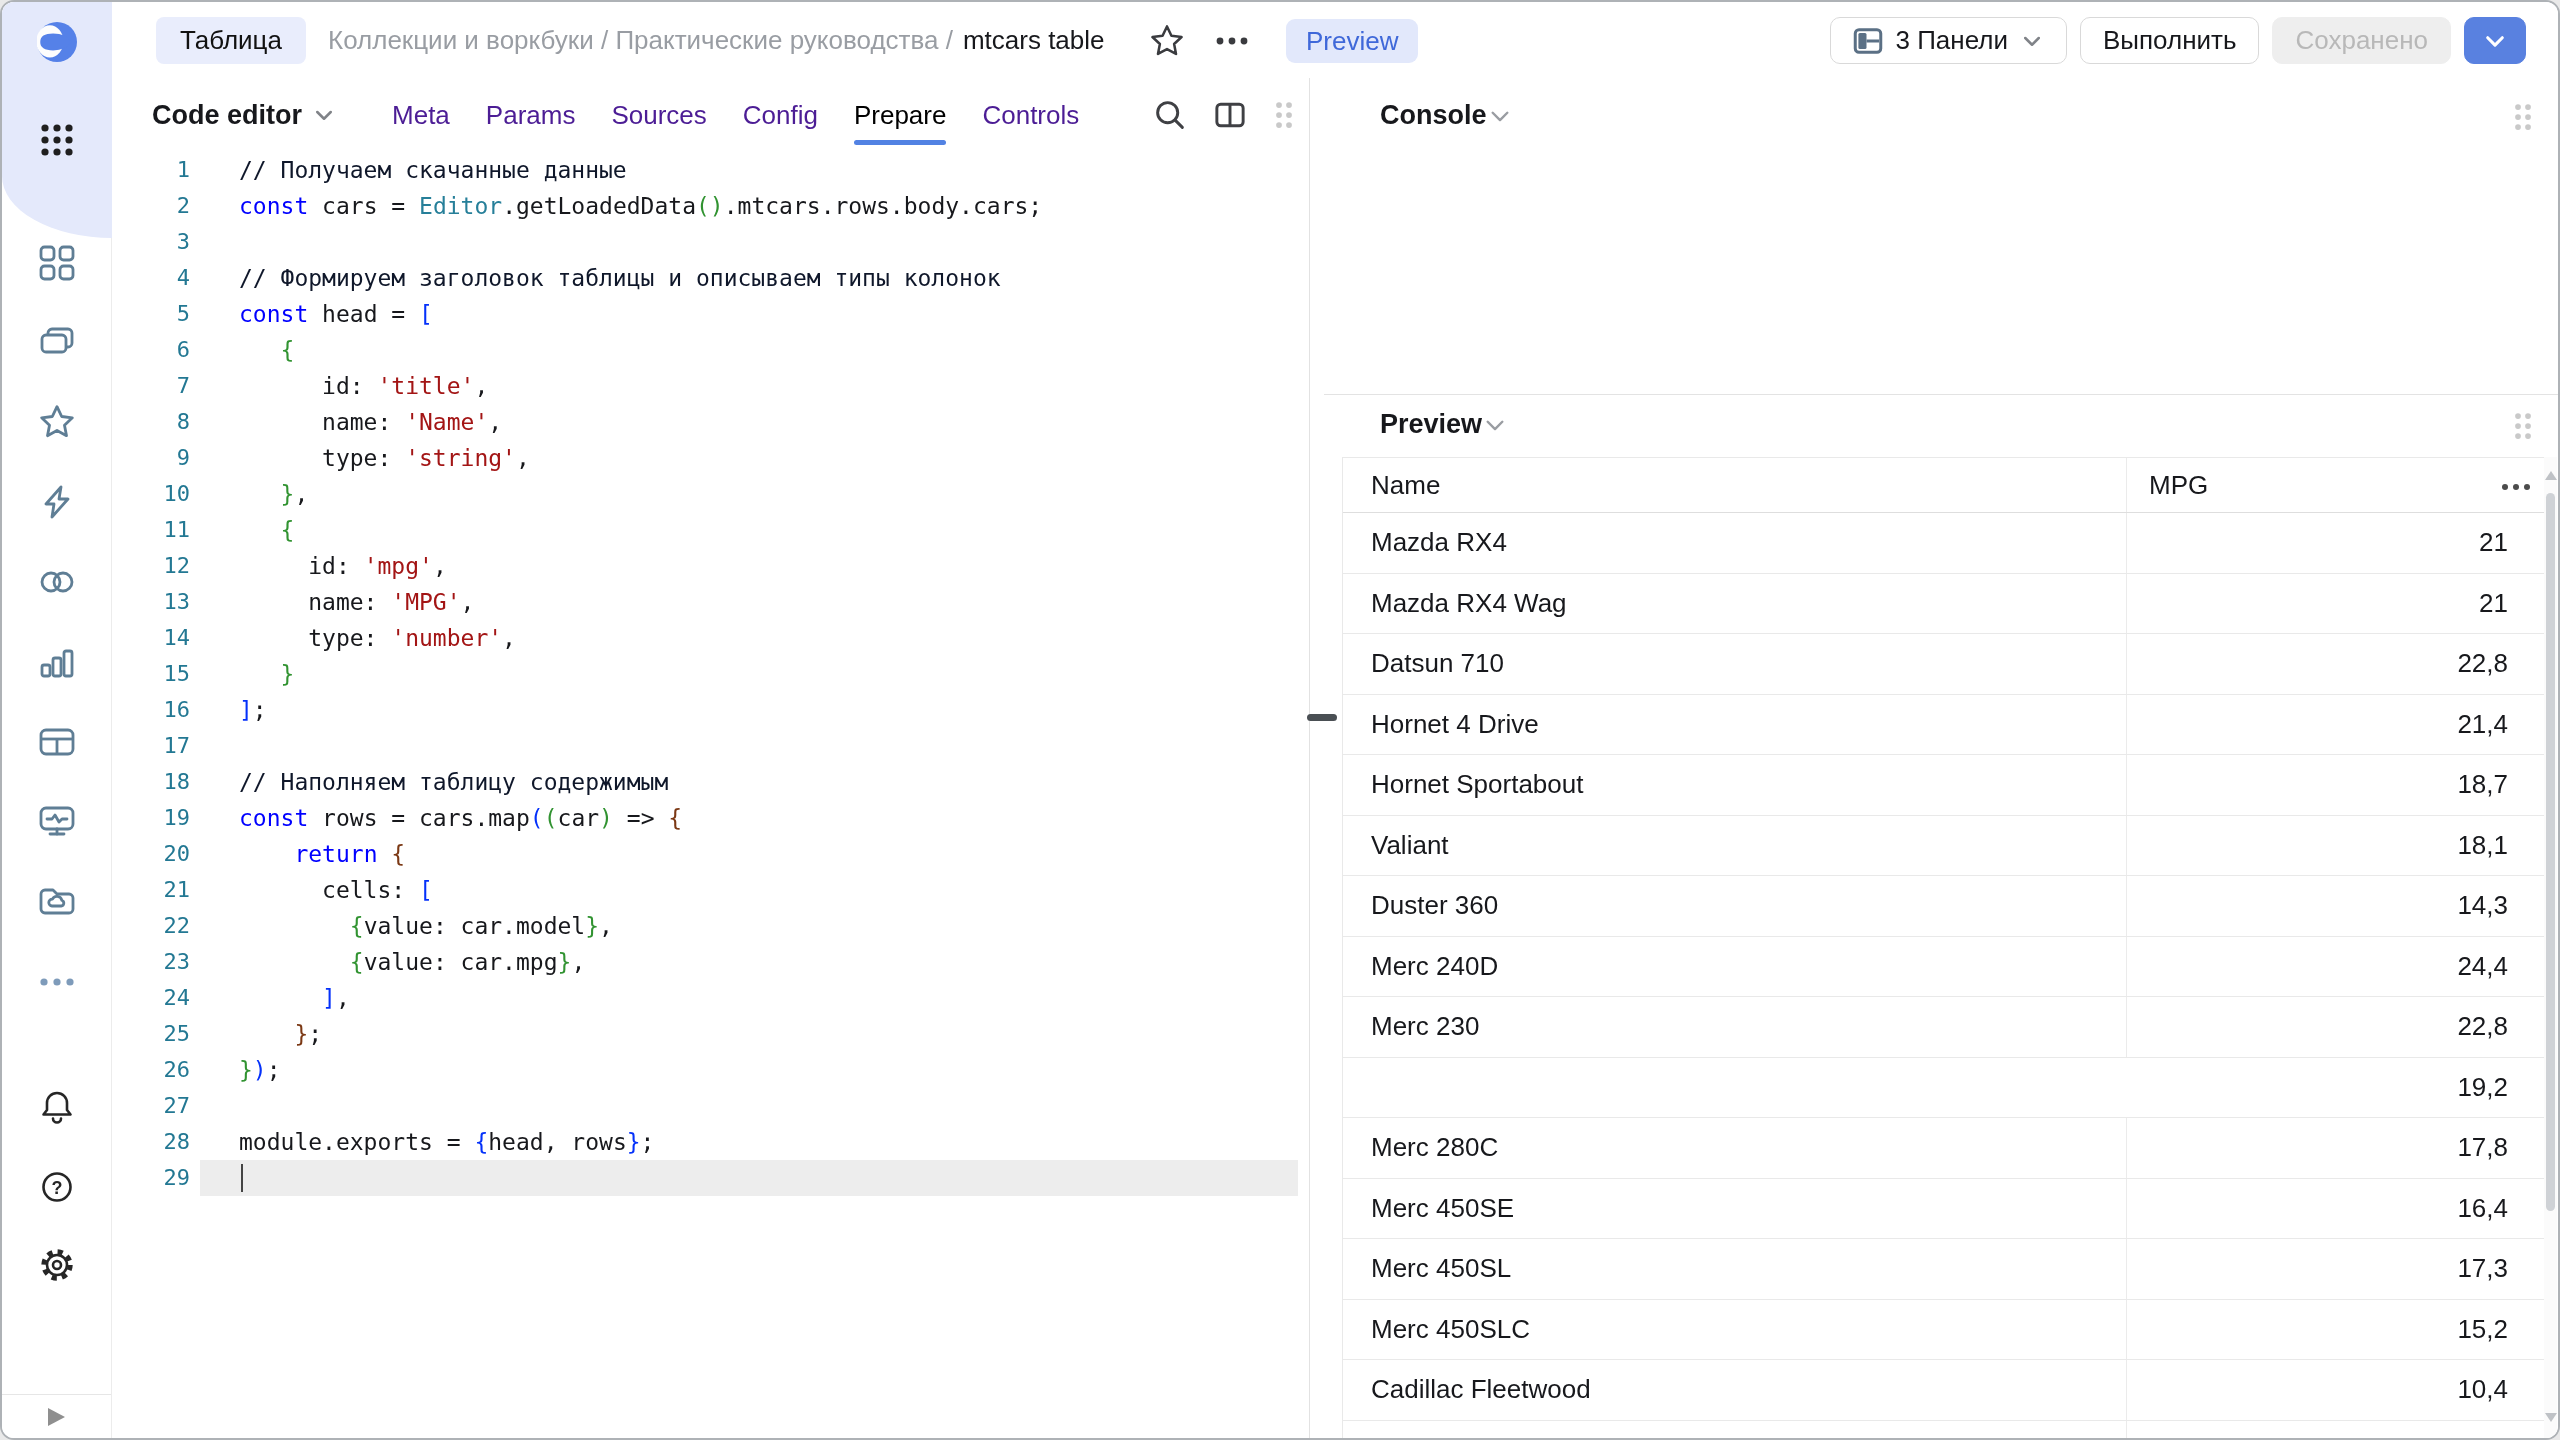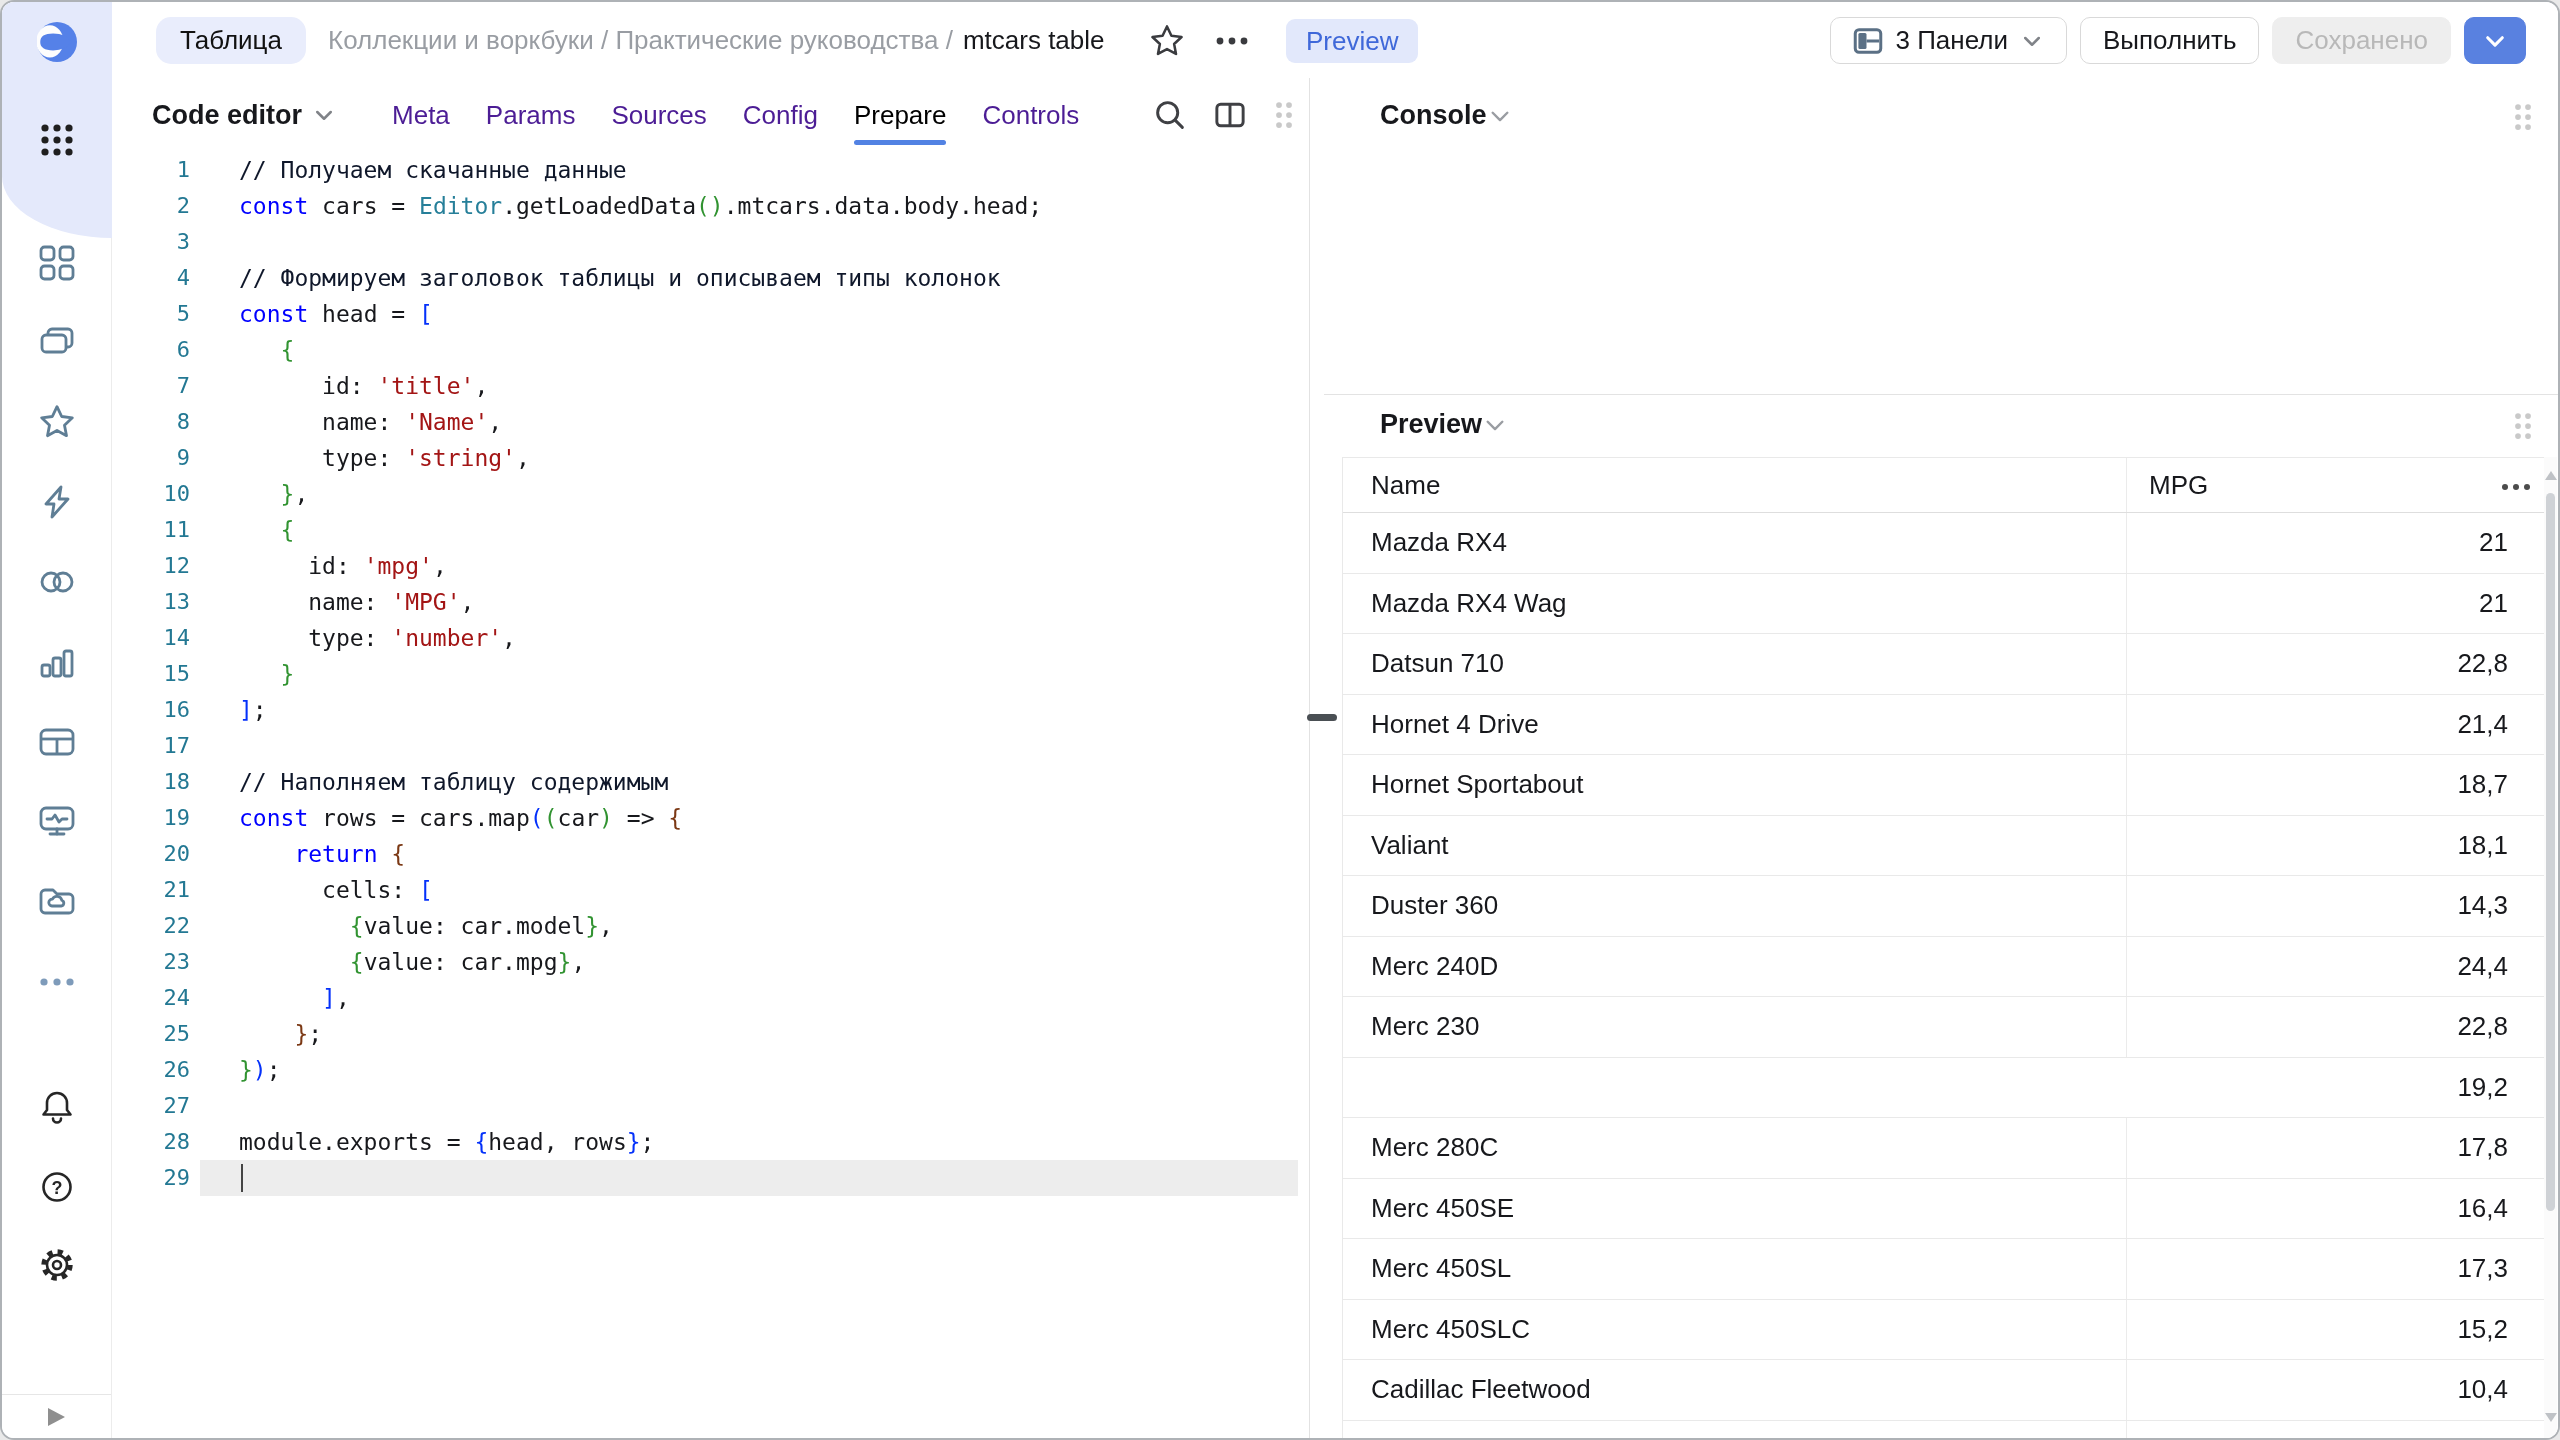--- a/index.html
+++ b/index.html
@@ -7,21 +7,21 @@
   .window { position:absolute; inset:0; background:#fff; border:2px solid #aeb2b6; border-radius:14px; overflow:hidden; }
 
   
   .sidebar { position:absolute; left:0; top:0; width:110px; height:100%; background:#fff; border-right:1px solid #ececec; z-index:5; }
   .sidebar-blob { position:absolute; left:0; top:0; width:110px; height:236px; background:#e4e9fb; border-bottom-left-radius:110px 62px; }
   .side-icon { position:absolute; left:50%; transform:translate(-50%,-50%); width:40px; height:40px; display:flex; align-items:center; justify-content:center; cursor:pointer; }
   .sidebar-footer { position:absolute; left:0; bottom:0; width:100%; height:44px; border-top:1px solid #e6e6e6; display:flex; align-items:center; padding-left:42px; }
 
   
   .topbar { position:absolute; left:110px; top:0; right:0; height:76px; background:#fff; }
-  .entity-badge { position:absolute; left:44px; top:15px; height:47px; padding:4px 24px; background:#e9edfc; border-radius:15px; display:flex; align-items:center; font-size:26px; color:#111; }
+  .entity-badge { position:absolute; left:44px; top:15px; height:47px; padding:4px 24px; background:#e9edfc; border-radius:8px; display:flex; align-items:center; font-size:26px; color:#111; }
   .breadcrumb { position:absolute; left:216px; top:0; height:76px; display:flex; align-items:center; font-size:26px; white-space:nowrap; }
   .crumb-dim { color:#999da3; }
   .crumb-cur { color:#17181c; margin-left:10px; }
   .topbar-iconbtn { position:absolute; top:19px; width:40px; height:40px; display:flex; align-items:center; justify-content:center; cursor:pointer; }
   .preview-pill { position:absolute; left:1174px; top:17px; height:44px; padding:0 20px; background:#e2e8fb; border-radius:9px; display:flex; align-items:center; font-size:26px; color:#3f68d9; cursor:pointer; }
   .topbar-right { position:absolute; right:32px; top:15px; height:47px; display:flex; gap:13px; }
   .btn { height:47px; border:1px solid #d9d9d9; border-radius:10px; background:#fff; display:flex; align-items:center; gap:12px; padding:0 22px; font-size:26px; color:#17181c; cursor:pointer; }
   .btn.disabled { background:#eeeeee; border-color:#eeeeee; color:#b8b8b8; cursor:default; }
   .btn.primary-split { background:#5981e0; border-color:#5981e0; width:62px; padding:0; justify-content:center; }
 
@@ -292,21 +292,21 @@
             <circle cx="12" cy="4" r="2.3"></circle>
           <circle cx="4" cy="12" r="2.3"></circle>
             <circle cx="12" cy="12" r="2.3"></circle>
           <circle cx="4" cy="20" r="2.3"></circle>
             <circle cx="12" cy="20" r="2.3"></circle>
         </svg>
       </div>
     </div>
     <div class="code-area" id="code-lines">
         <div class="code-line"><span class="ln">1</span><span class="code-text"><span class="tok-com">// Получаем скачанные данные</span></span></div>
-        <div class="code-line"><span class="ln">2</span><span class="code-text"><span class="tok-kw">const</span><span class="tok-p"> cars = </span><span class="tok-typ">Editor</span><span class="tok-p">.getLoadedData</span><span class="tok-b2">()</span><span class="tok-p">.mtcars.data.body.head;</span></span></div>
+        <div class="code-line"><span class="ln">2</span><span class="code-text"><span class="tok-kw">const</span><span class="tok-p"> cars = </span><span class="tok-typ">Editor</span><span class="tok-p">.getLoadedData</span><span class="tok-b2">()</span><span class="tok-p">.mtcars.rows.body.cars;</span></span></div>
         <div class="code-line"><span class="ln">3</span><span class="code-text"></span></div>
         <div class="code-line"><span class="ln">4</span><span class="code-text"><span class="tok-com">// Формируем заголовок таблицы и описываем типы колонок</span></span></div>
         <div class="code-line"><span class="ln">5</span><span class="code-text"><span class="tok-kw">const</span><span class="tok-p"> head = </span><span class="tok-b1">[</span></span></div>
         <div class="code-line"><span class="ln">6</span><span class="code-text"><span class="tok-p">   </span><span class="tok-b2">{</span></span></div>
         <div class="code-line"><span class="ln">7</span><span class="code-text"><span class="tok-p">      id: </span><span class="tok-str">'title'</span><span class="tok-p">,</span></span></div>
         <div class="code-line"><span class="ln">8</span><span class="code-text"><span class="tok-p">      name: </span><span class="tok-str">'Name'</span><span class="tok-p">,</span></span></div>
         <div class="code-line"><span class="ln">9</span><span class="code-text"><span class="tok-p">      type: </span><span class="tok-str">'string'</span><span class="tok-p">,</span></span></div>
         <div class="code-line"><span class="ln">10</span><span class="code-text"><span class="tok-p">   </span><span class="tok-b2">}</span><span class="tok-p">,</span></span></div>
         <div class="code-line"><span class="ln">11</span><span class="code-text"><span class="tok-p">   </span><span class="tok-b2">{</span></span></div>
         <div class="code-line"><span class="ln">12</span><span class="code-text"><span class="tok-p">     id: </span><span class="tok-str">'mpg'</span><span class="tok-p">,</span></span></div>

